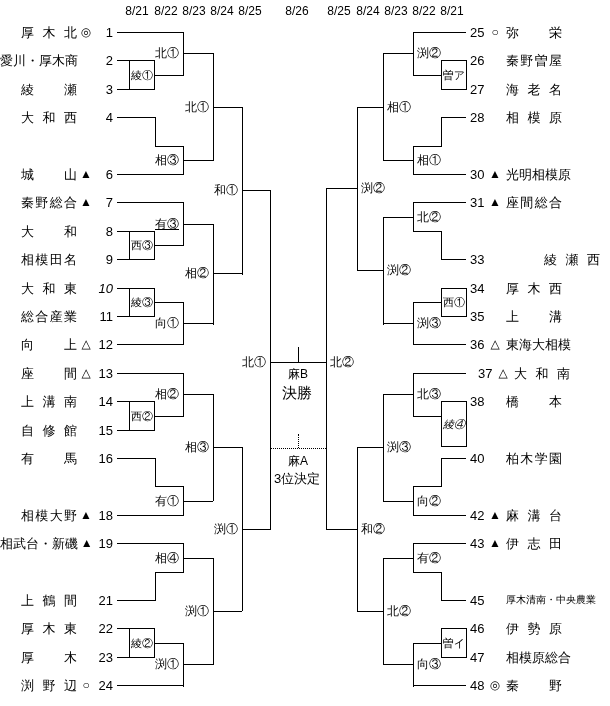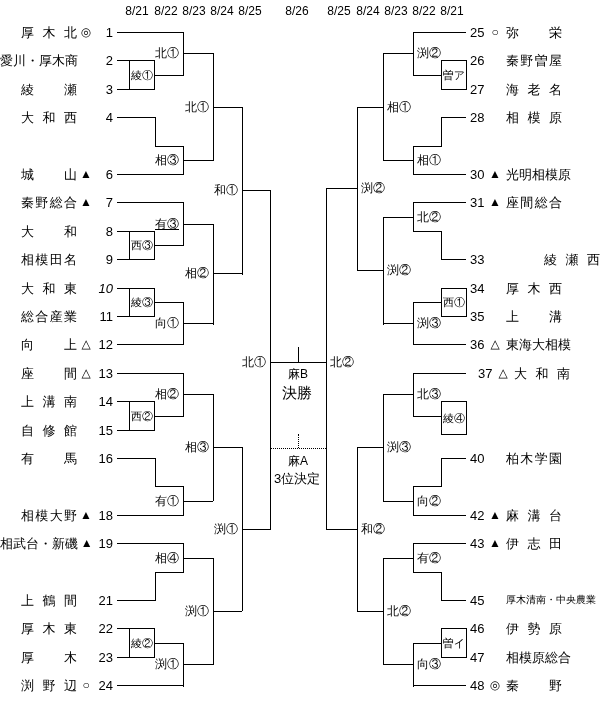--- a/index.html
+++ b/index.html
@@ -287,21 +287,21 @@
     <div class="mlabel" style="top: 183px; right: 372px;">和①</div>
     <div class="vline" style="left: 242px; top: 447px; height: 164px;"></div>
     <div class="hline" style="left: 242px; top: 529px; width: 28px;"></div>
     <div class="mlabel" style="top: 522px; right: 372px;">渕①</div>
     <div class="vline" style="left: 270px; top: 190px; height: 340px;"></div>
     <div class="mlabel" style="top: 355px; right: 344px;">北①</div>
     <div class="mbox" style="left: 441px; top: 60px; width: 26px; height: 30px;">曽ア</div>
     <div class="hline" style="left: 413px; top: 75px; width: 28px;"></div>
     <div class="mbox" style="left: 441px; top: 288px; width: 26px; height: 29px;">西①</div>
     <div class="hline" style="left: 413px; top: 302px; width: 28px;"></div>
-    <div class="mbox" style="left: 441px; top: 401px; width: 26px; height: 34px;">綾④</div>
+    <div class="mbox" style="left: 441px; top: 401px; width: 26px; height: 46px; font-style: italic;">綾④</div>
     <div class="hline" style="left: 413px; top: 416px; width: 28px;"></div>
     <div class="mbox" style="left: 441px; top: 628px; width: 26px; height: 30px;">曽イ</div>
     <div class="hline" style="left: 413px; top: 643px; width: 28px;"></div>
     <div class="vline" style="left: 441px; top: 117px; height: 30px;"></div>
     <div class="hline" style="left: 413px; top: 146px; width: 28px;"></div>
     <div class="vline" style="left: 441px; top: 231px; height: 29px;"></div>
     <div class="hline" style="left: 413px; top: 231px; width: 28px;"></div>
     <div class="vline" style="left: 441px; top: 458px; height: 29px;"></div>
     <div class="hline" style="left: 413px; top: 486px; width: 28px;"></div>
     <div class="vline" style="left: 441px; top: 572px; height: 29px;"></div>
@@ -402,20 +402,28 @@
     <div class="team" style="top: 365px; left: 470px; width: 140px; margin-left: 8px;">
       <span class="num" style="display: inline-block; width: 18px;">37</span>
       <span class="mark" style="margin-right: 4px;">△</span>
       <span class="tname spread">
         <span>大</span>
         <span>和</span>
         <span>南</span>
       </span>
     </div>
     <div class="hline" style="left: 466px; top: 401px; width: 1px;"></div>
+    <div class="team" style="top: 393px; left: 470px; width: 140px;">
+      <span class="num" style="display: inline-block; width: 18px;">38</span>
+      <span class="mark" style="margin-right: 4px;"></span>
+      <span class="tname spread">
+        <span>橋</span>
+        <span>本</span>
+      </span>
+    </div>
     <div class="hline" style="left: 466px; top: 430px; width: 1px;"></div>
     <div class="hline" style="left: 441px; top: 458px; width: 25px;"></div>
     <div class="team" style="top: 450px; left: 470px; width: 140px;">
       <span class="num" style="display: inline-block; width: 18px;">40</span>
       <span class="mark" style="margin-right: 4px;"></span>
       <span class="tname spread">
         <span>柏</span>
         <span>木</span>
         <span>学</span>
         <span>園</span>

